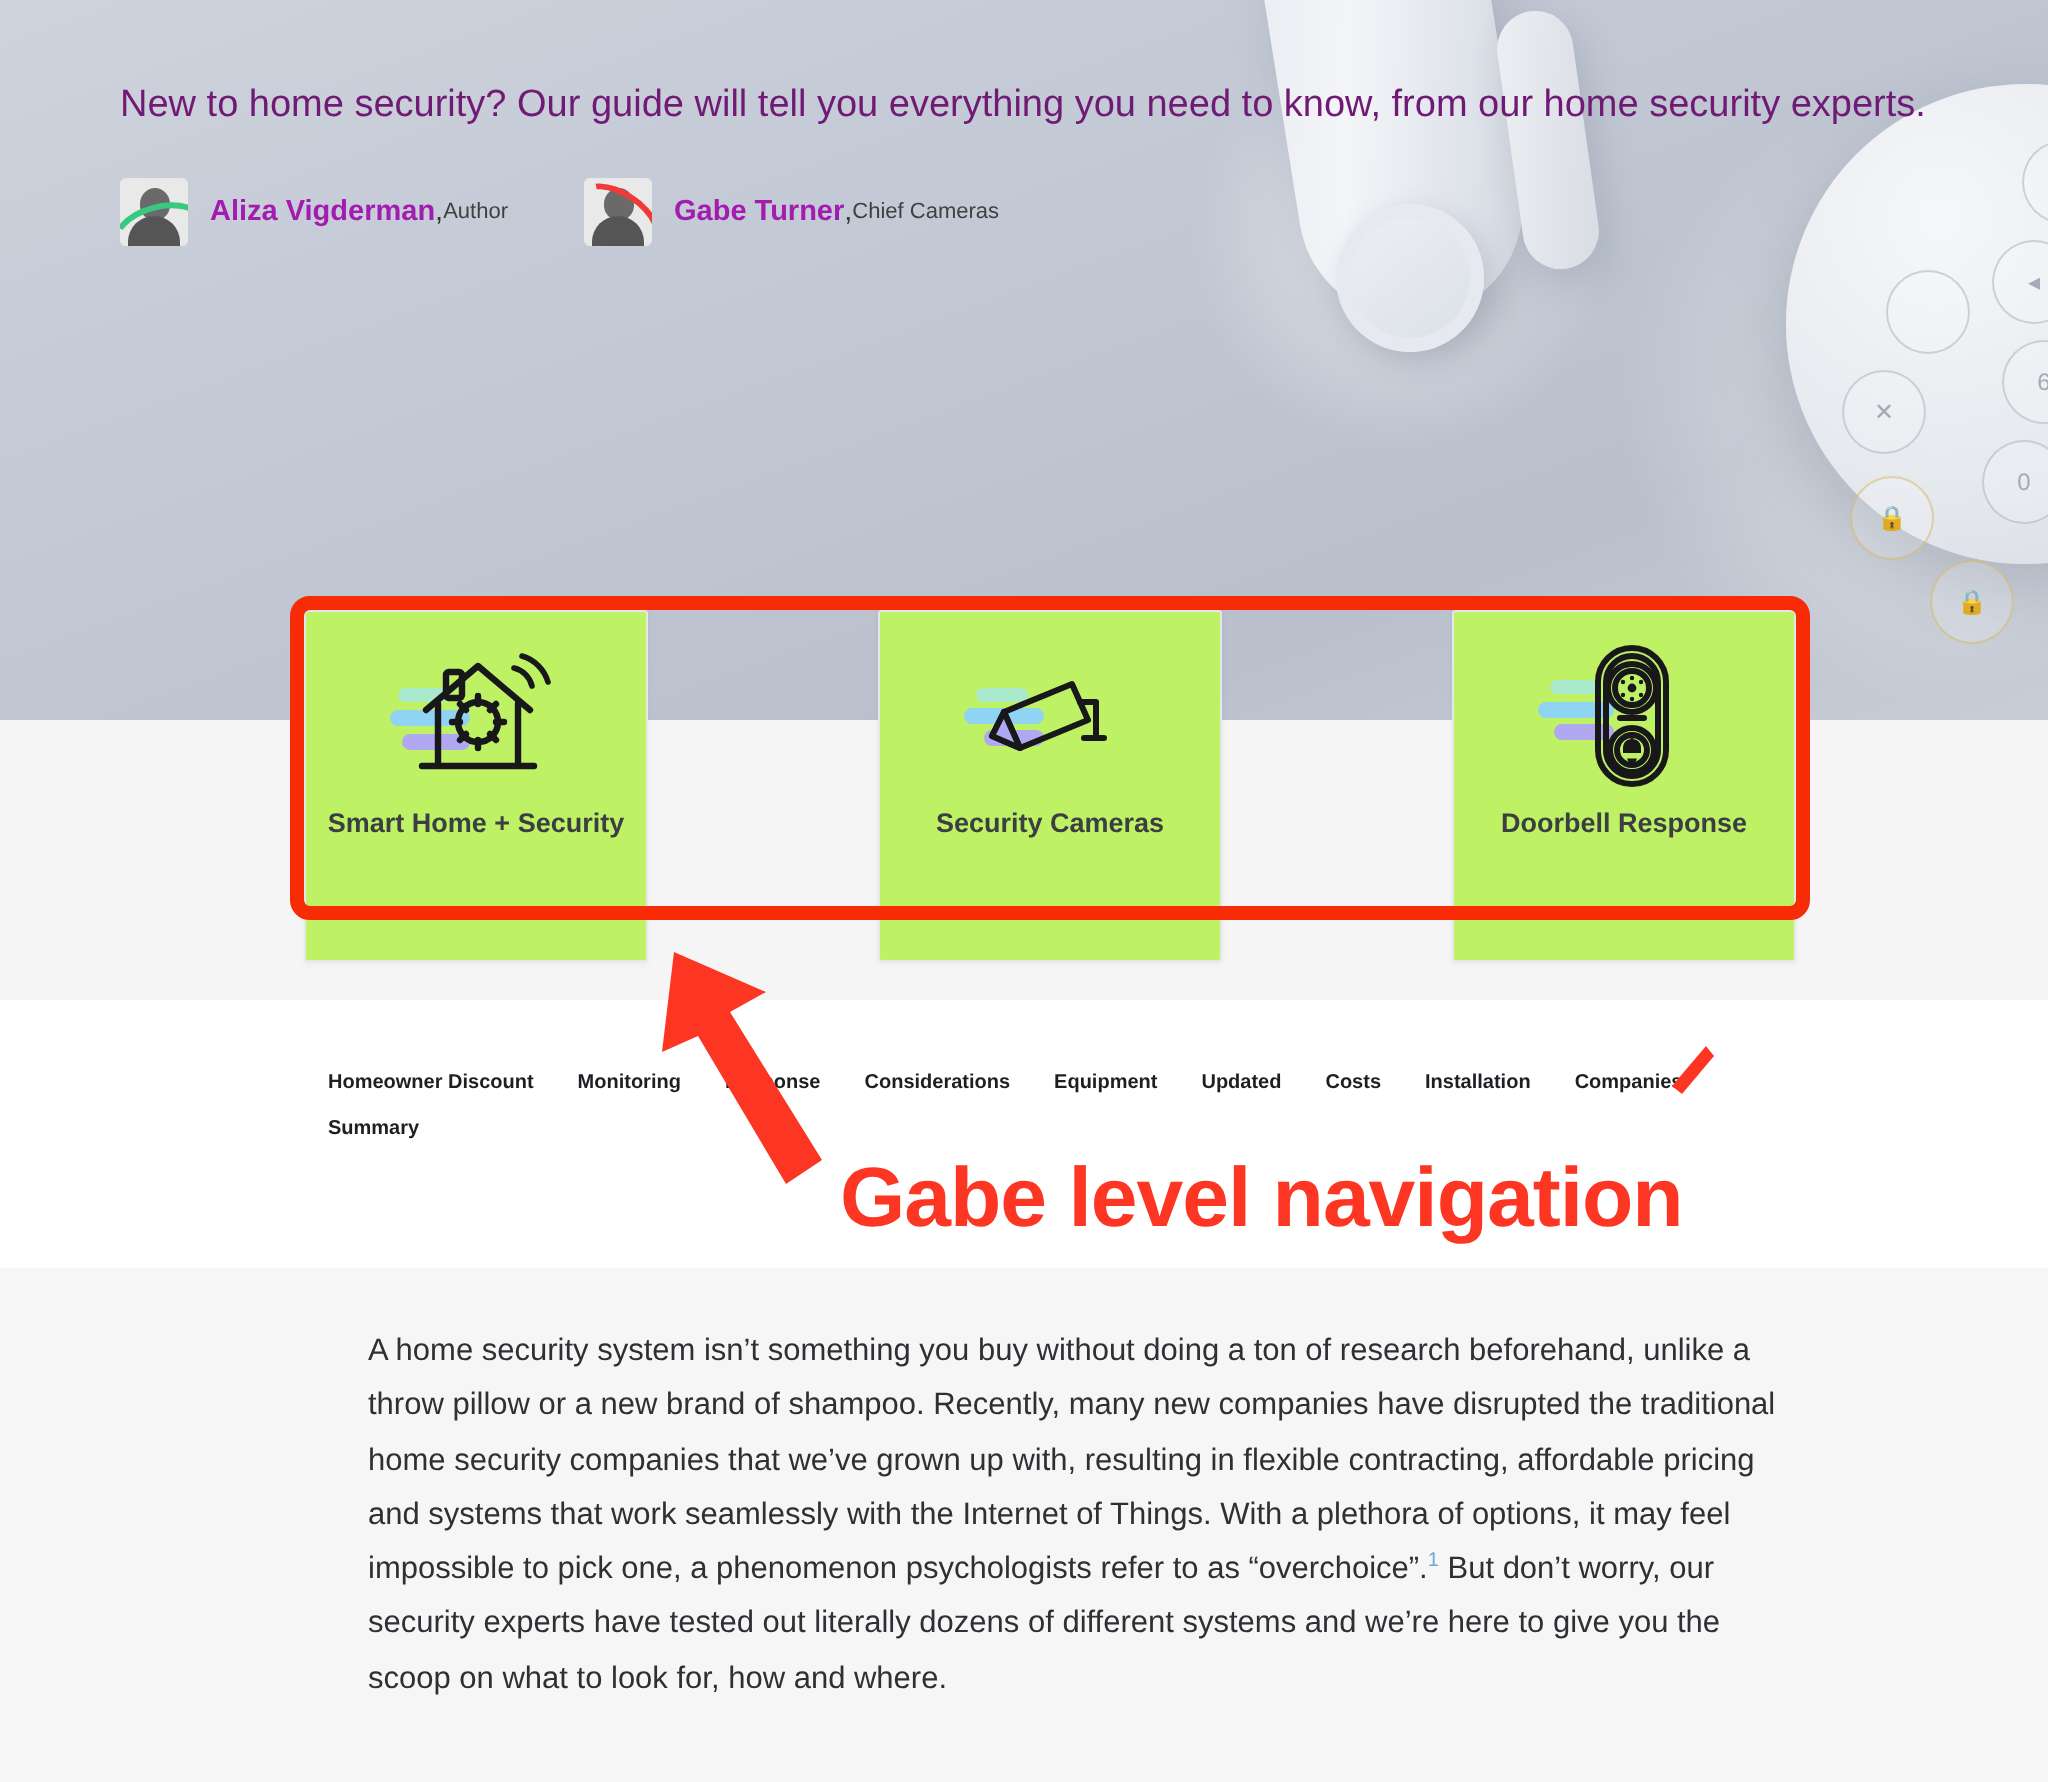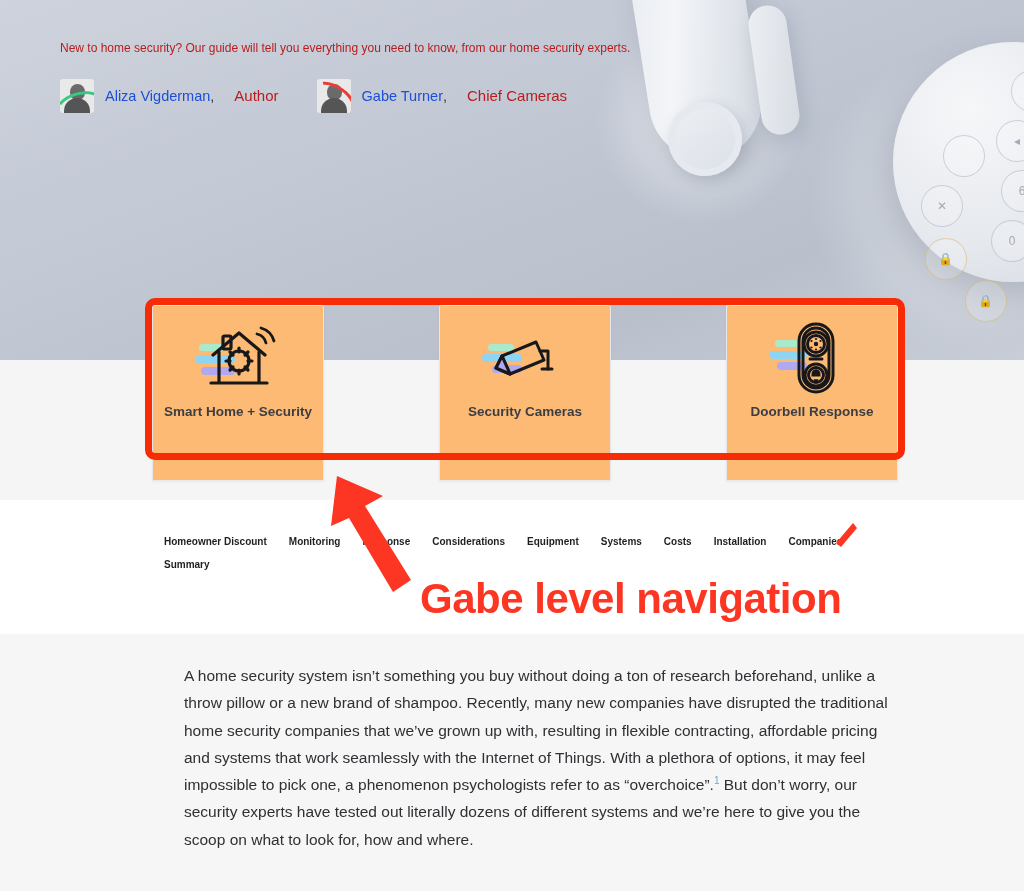--- a/index.html
+++ b/index.html
@@ -91,23 +91,23 @@
     margin: 0;
     font-size: 45px;
     line-height: 1.12;
     font-weight: 700;
     letter-spacing: -0.6px;
     color: #33353b;
     width: 870px;
   }
   .page-subtitle {
     margin: 22px 0 0 0;
-    font-size: 12px;
+    font-size: 19px;
     line-height: 1.4;
-    color: #b91c1c;
+    color: #701a75;
     font-weight: 400;
   }
   .byline {
     margin-top: 22px;
     display: flex;
     align-items: center;
   }
   .byline-person {
     display: flex;
     align-items: center;
@@ -145,28 +145,28 @@
     border-radius: 50%;
     border: 3px solid transparent;
   }
   .arc-green { border-top-color: #37c97f; transform: rotate(-16deg); }
   .arc-red {
     border-top-color: #ef3a35;
     transform: rotate(34deg);
     left: -9px; top: 6px;
   }
   .byline-name {
-    color: #1d4ed8;
+    color: #a21caf;
     font-size: 14.5px;
-    font-weight: 400;
+    font-weight: 700;
   }
   .byline-role {
-    color: #b91c1c;
-    font-size: 15px;
-    margin-left: 20px;
+    color: #404040;
+    font-size: 11px;
+    margin-left: 0;
   }
   .byline-comma { color: #33353b; font-size: 14.5px; }
   .updated {
     margin-top: 12px;
     font-size: 13px;
     color: #a7acb5;
   }
 
   
   .band-gray {
@@ -193,21 +193,21 @@
     position: absolute;
     left: 152px; top: 305px;
     width: 746px;
     display: flex;
     justify-content: space-between;
     z-index: 3;
   }
   .card {
     width: 172px;
     height: 176px;
-    background: #fdba74;
+    background: #bef264;
     border: 1px solid #e6e7ea;
     border-radius: 2px;
     box-shadow: 0 1px 3px rgba(0,0,0,0.05);
     display: flex;
     flex-direction: column;
     align-items: center;
     justify-content: flex-start;
     padding-top: 6px;
     box-sizing: border-box;
   }
@@ -431,21 +431,21 @@
 
 <div class="highlight-box"></div>
 
 <div class="nav">
   <div class="nav-row">
     <span class="nav-link">Homeowner Discount</span>
     <span class="nav-link">Monitoring</span>
     <span class="nav-link">Response</span>
     <span class="nav-link">Considerations</span>
     <span class="nav-link">Equipment</span>
-    <span class="nav-link">Systems</span>
+    <span class="nav-link">Updated</span>
     <span class="nav-link">Costs</span>
     <span class="nav-link">Installation</span>
     <span class="nav-link">Companies</span>
     <span class="nav-link">Summary</span>
   </div>
 </div>
 
 <svg class="annot-arrow" viewBox="0 0 130 130">
   <path d="M12 8 L58 28 L40 38 L86 112 L68 124 L24 50 L6 58 Z" fill="#fc3622"></path>
 </svg>

